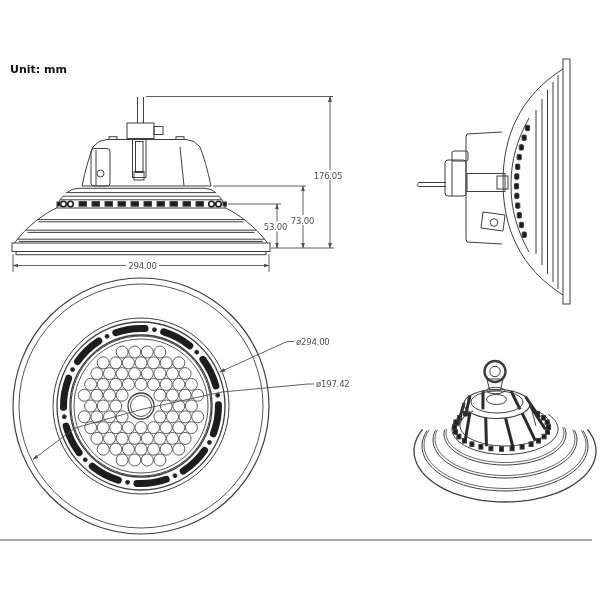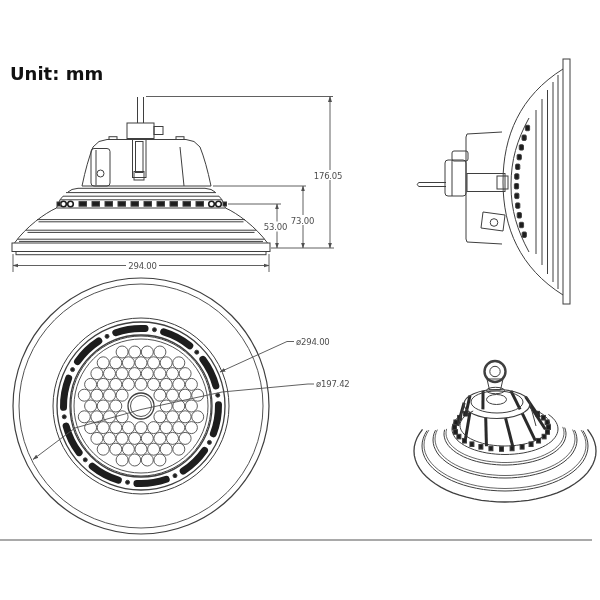--- a/index.html
+++ b/index.html
@@ -1,18 +1,18 @@
 <!DOCTYPE html>
 <html><head>
 <meta charset="utf-8">
 <style>
   html,body{margin:0;padding:0;background:#fff;}
   .canvas{position:relative;width:600px;height:600px;background:#fff;overflow:hidden;
           font-family:"DejaVu Sans",sans-serif;}
-  .unit-label{position:absolute;left:10px;top:63px;font-size:18px;font-weight:600;color:#111;}
+  .unit-label{position:absolute;left:10px;top:63px;font-size:11px;font-weight:600;color:#111;}
   svg{position:absolute;left:0;top:0;}
   text.dim{font-family:"DejaVu Sans",sans-serif;font-size:8.5px;fill:#4f4f4f;letter-spacing:-.2px;}
 </style>
 </head>
 <body>
 
 <div class="canvas">
   <div class="unit-label">Unit: mm</div>
 
   <svg width="600" height="600" viewBox="0 0 600 600">

